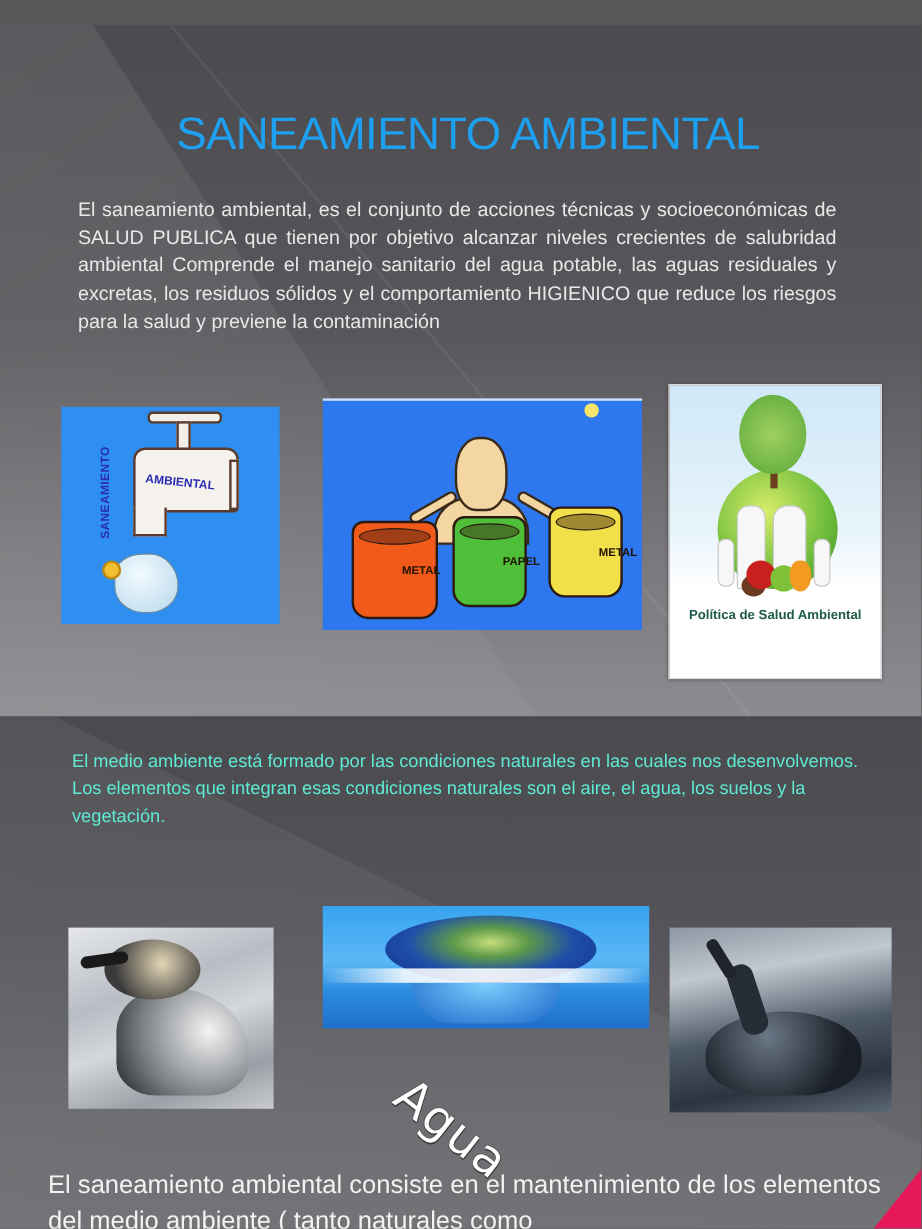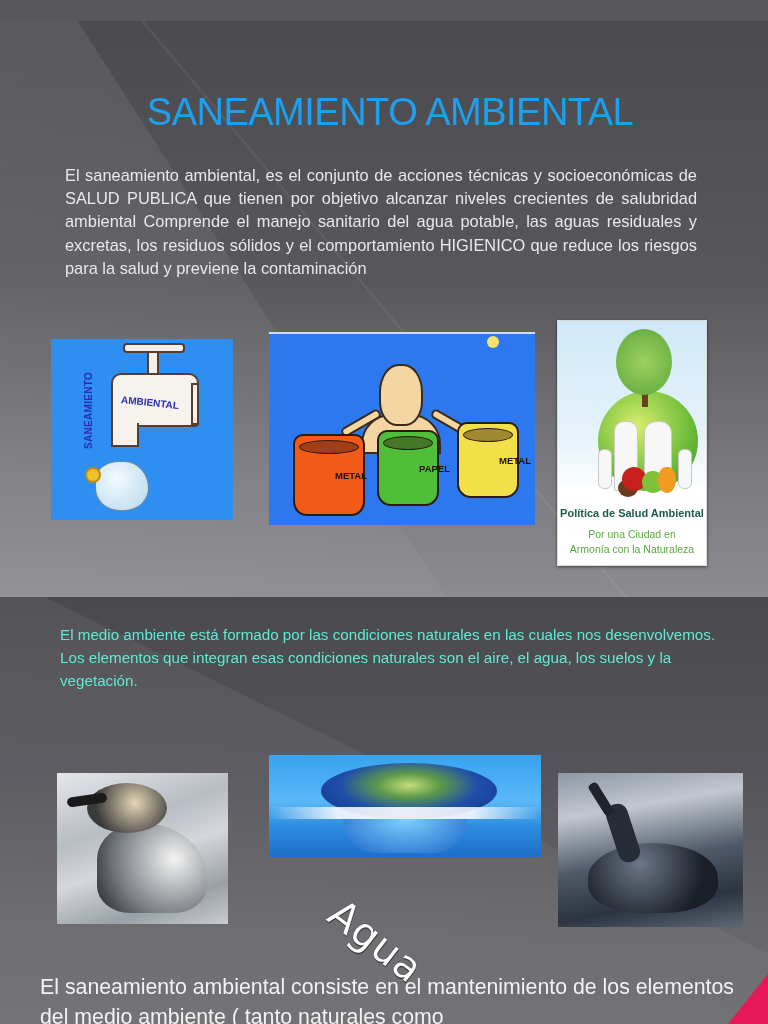--- a/index.html
+++ b/index.html
@@ -50,21 +50,21 @@
   .man-body { position: absolute; left: 92px; top: 80px; width: 80px; height: 40px; background:#f3d6a2; border:2px solid #3a2a1a; border-radius: 30px 30px 0 0; }
   .arm-l { position: absolute; left: 70px; top: 84px; width: 44px; height: 10px; background:#f3d6a2; border:2px solid #3a2a1a; transform: rotate(-30deg); border-radius: 6px; }
   .arm-r { position: absolute; left: 160px; top: 84px; width: 44px; height: 10px; background:#f3d6a2; border:2px solid #3a2a1a; transform: rotate(30deg); border-radius: 6px; }
   .can { position: absolute; border: 2px solid #2a1a10; border-radius: 10px 10px 14px 14px; display:flex; align-items:center; justify-content:flex-start; font-family: Liberation Sans, sans-serif; font-weight: bold; color:#201000; font-size: 9.5px; padding-left: 40px; }
   .can::before { content:""; position:absolute; left: 4px; right: 4px; top: 4px; height: 12px; border-radius: 50%; background: rgba(60,30,20,0.45); border:1px solid #2a1a10; }
   .can-vidrio { left: 24px; top: 100px; width: 72px; height: 82px; background: #f25a1a; }
   .can-papel { left: 108px; top: 96px; width: 62px; height: 76px; background: #4fbf3a; }
   .can-metal { left: 188px; top: 88px; width: 62px; height: 76px; background: #f2e04a; }
 
   
-  .img-poster { left: 557px; top: 299px; width: 150px; height: 246px;
+  .img-poster { left: 557px; top: 299px; width: 178px; height: 246px;
     background: linear-gradient(180deg, #cfe8f7 0%, #e8f4fb 50%, #ffffff 70%, #ffffff 100%);
     border: 1px solid #d8d8d8; box-shadow: 0 1px 3px rgba(0,0,0,0.5); }
   .globe { position: absolute; left: 40px; top: 70px; width: 100px; height: 100px; border-radius: 50%;
     background: radial-gradient(circle at 40% 35%, #d8ee6a, #6cbb3a 60%, #3f8e2a); }
   .tree-crown { position: absolute; left: 58px; top: 8px; width: 56px; height: 66px; border-radius: 50%; background: radial-gradient(circle, #9fd060, #5aa83a); }
   .tree-trunk { position: absolute; left: 84px; top: 60px; width: 6px; height: 26px; background: #6a4020; }
   .fig { position: absolute; background: #f7f7f7; border: 1px solid #c9c9c9; }
   .fig-man { left: 56px; top: 100px; width: 24px; height: 70px; border-radius: 10px 10px 2px 2px; }
   .fig-woman { left: 86px; top: 100px; width: 28px; height: 70px; border-radius: 12px 12px 4px 4px; }
   .fig-kid1 { left: 40px; top: 128px; width: 14px; height: 40px; border-radius: 6px; }
@@ -156,24 +156,20 @@
     <div class="tree-crown"></div>
     <div class="fig fig-kid1"></div>
     <div class="fig fig-man"></div>
     <div class="fig fig-woman"></div>
     <div class="fig fig-kid2"></div>
     <div class="fruit fr4"></div>
     <div class="fruit fr1"></div>
     <div class="fruit fr2"></div>
     <div class="fruit fr3"></div>
     <div class="poster-title">Política de Salud Ambiental</div>
-    <div class="poster-sub">
-      <div>Por una Ciudad en</div>
-      <div>Armonía con la Naturaleza</div>
-    </div>
   </div>
 </div>
 
 <div class="slide slide2">
   <div class="diag diag-a"></div>
 </div>
 
 <p class="para2">El medio ambiente está formado por las condiciones naturales en las cuales nos desenvolvemos. Los elementos que integran esas condiciones naturales son el aire, el agua, los suelos y la vegetación.</p>
 
 <div class="img-box img-bird1">

